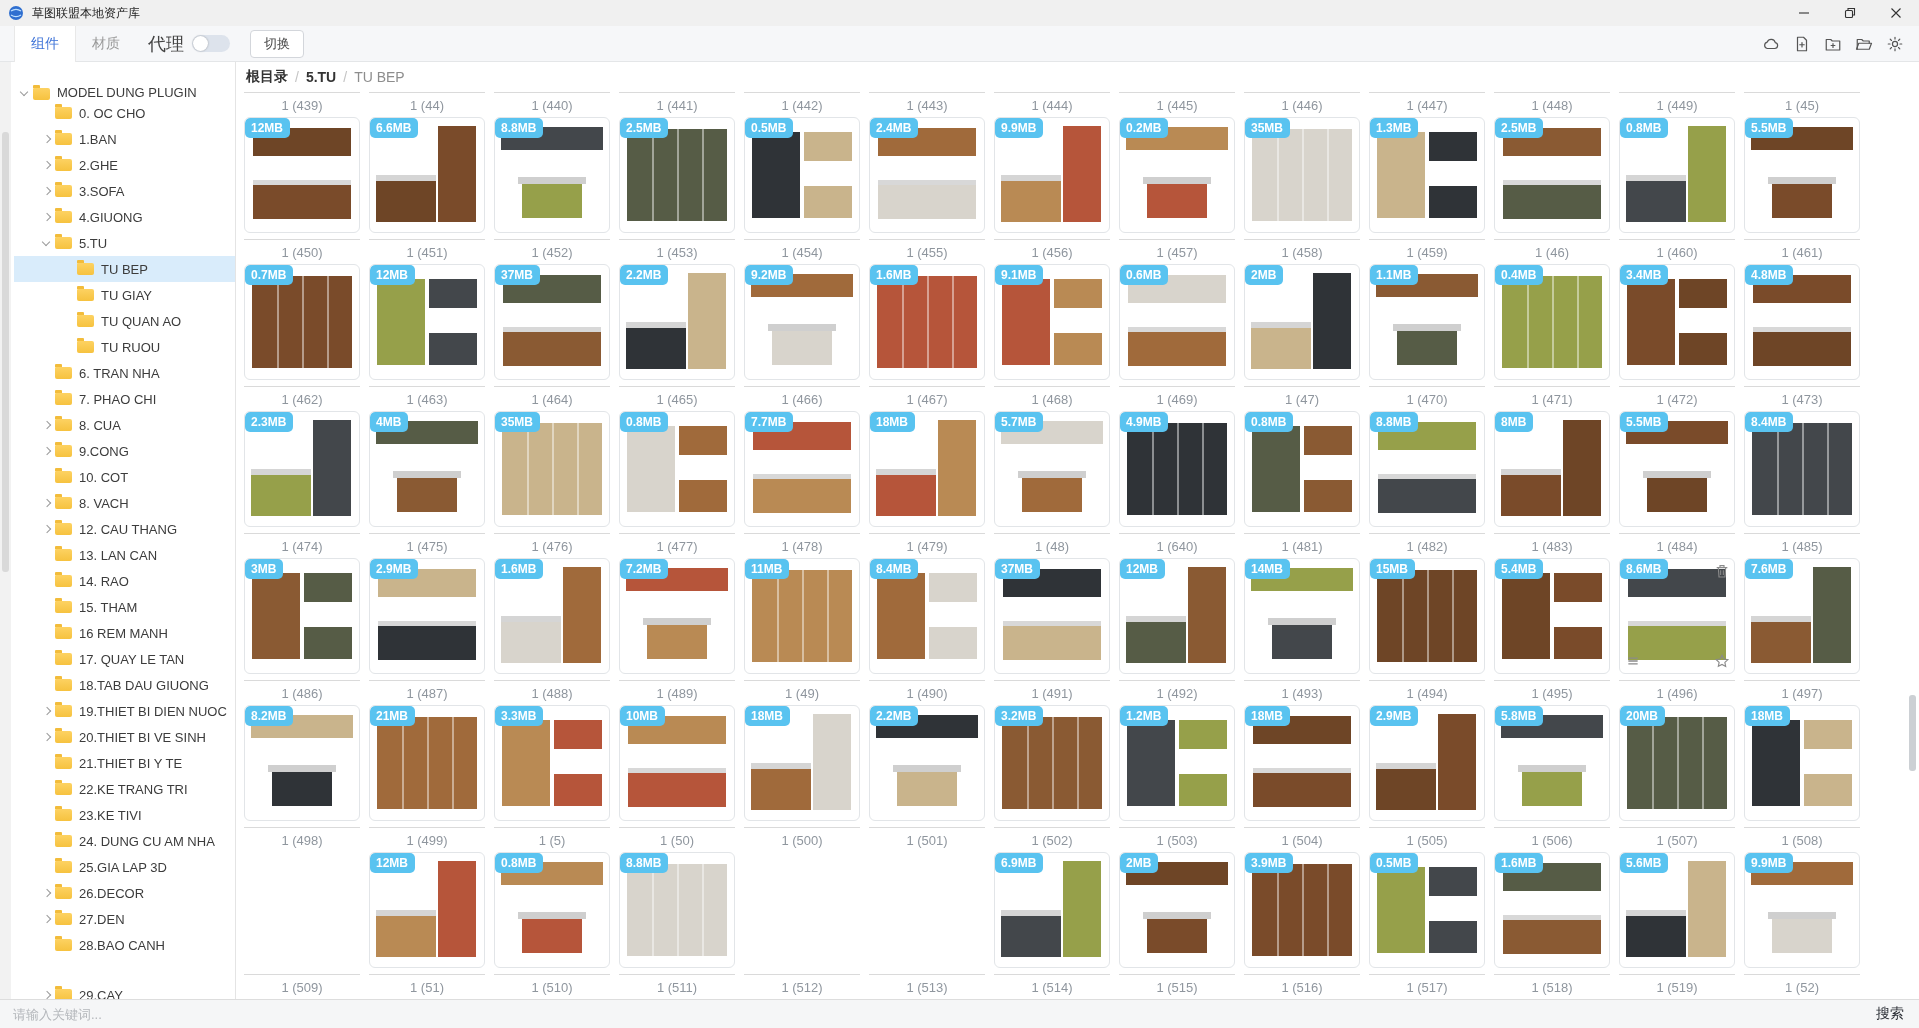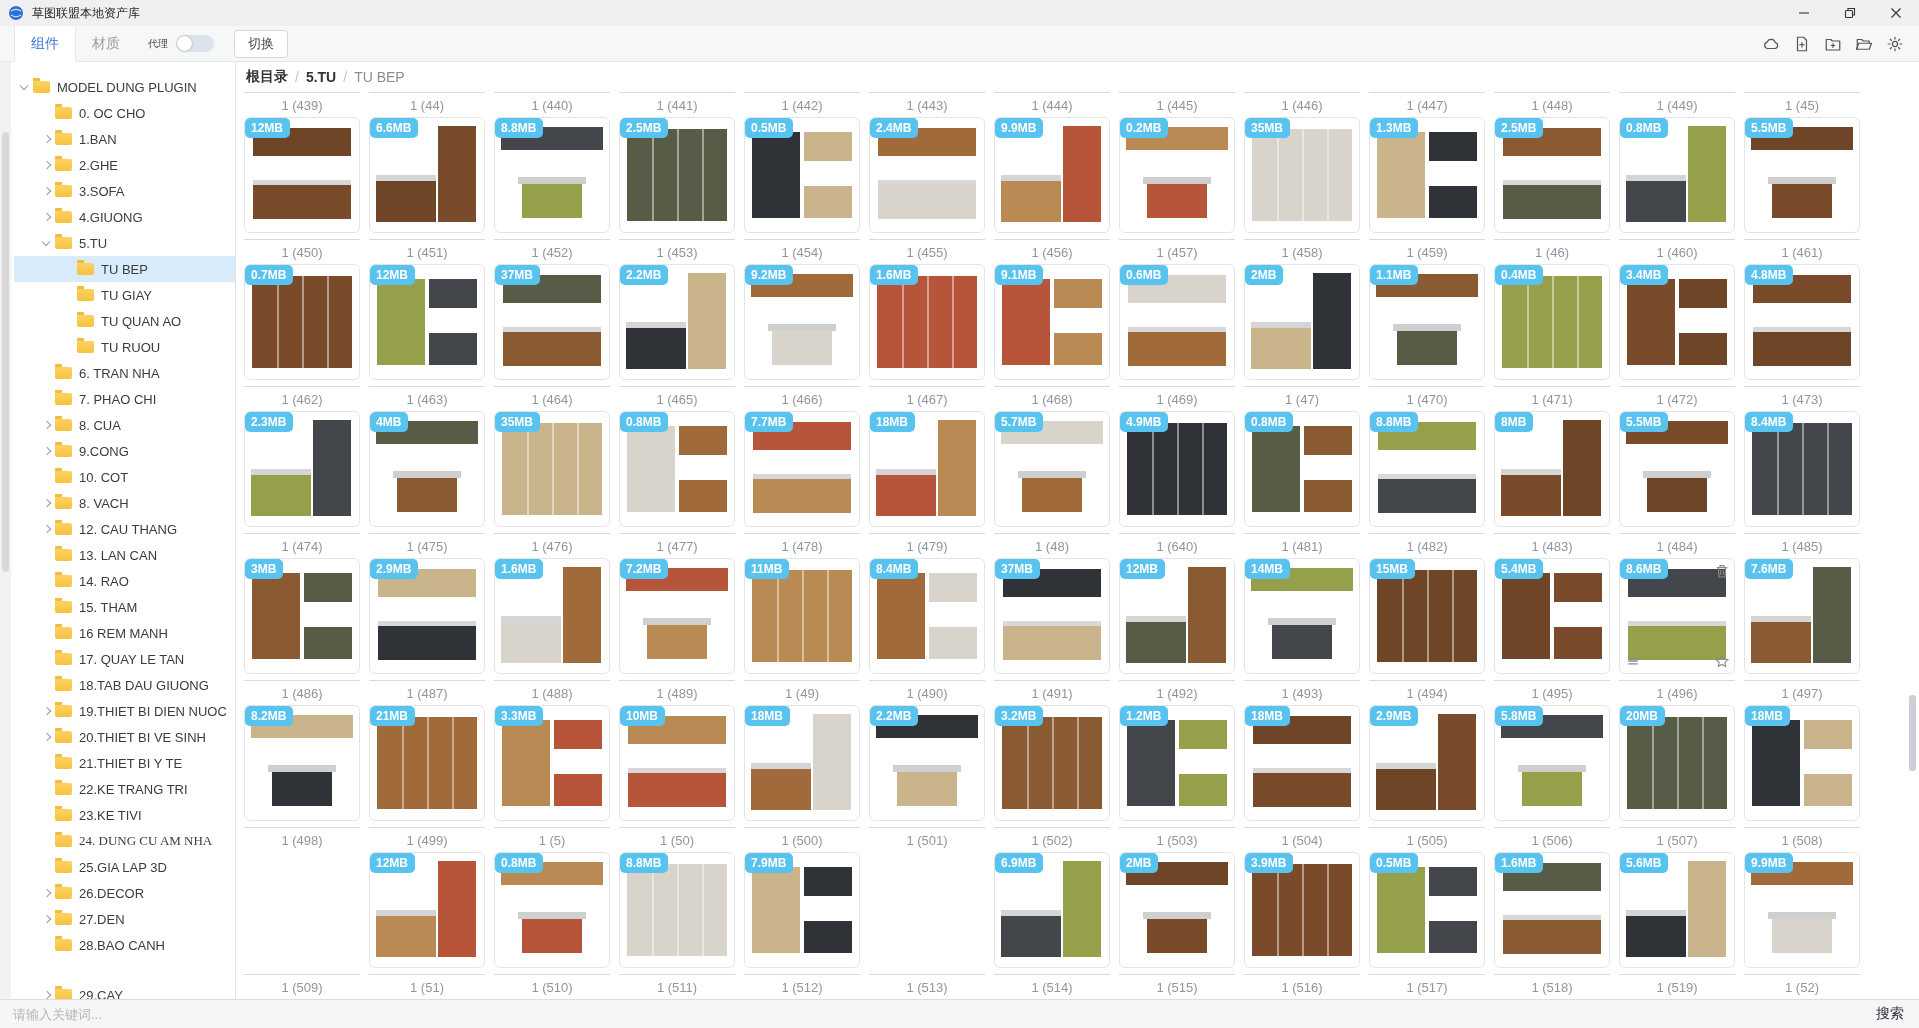--- a/index.html
+++ b/index.html
@@ -8,21 +8,21 @@
   
   .titlebar{height:26px;background:#f0f0f0;display:flex;align-items:center;padding-left:8px;font-size:12px}
   .app-icon{width:16px;height:16px;margin-right:8px;flex:none}
   .title-text{color:#222}
   .win-controls{margin-left:auto;display:flex;height:26px}
   .win-btn{width:46px;height:26px;display:flex;align-items:center;justify-content:center;color:#333}
   
   .toolbar{height:36px;background:#f6f7f9;border-bottom:1px solid #e4e6e8;display:flex;align-items:center;padding:0 14px}
   .tab{padding:8px 16px;font-size:14px;color:#9a9a9a;height:36px;display:flex;align-items:center}
   .tab.active{background:#fff;color:#3f74d8;border-left:1px solid #e8e8e8;border-right:1px solid #e8e8e8}
-  .proxy-wrap{display:flex;align-items:center;margin-left:12px;font-size:10px;color:#444;gap:8px}
+  .proxy-wrap{display:flex;align-items:center;margin-left:12px;font-size:18px;color:#444;gap:8px}
   .toggle{width:38px;height:17px;border-radius:9px;background:#dde3ec;position:relative}
   .toggle .knob{position:absolute;left:1px;top:1px;width:15px;height:15px;border-radius:50%;background:#fff;box-shadow:0 0 2px rgba(0,0,0,.35)}
   .switch-btn{margin-left:20px;padding:4px 13px;border:1px solid #d3d6db;border-radius:4px;background:#fff;font-size:13px;color:#444}
   .tool-icons{margin-left:auto;display:flex;gap:11px;align-items:center}
   .tool-icons .ticon{width:20px;height:20px;display:flex;align-items:center;justify-content:center}
   
   .main{display:flex;height:937px;position:relative}
   .sidebar{width:236px;flex:none;border-right:1px solid #e4e4e4;position:relative;overflow:hidden;background:#fff;padding:12px 0 0 14px}
   .side-scroll{position:absolute;left:0;top:0;width:11px;height:100%;background:#f2f2f2}
   .side-thumb{position:absolute;left:2px;top:70px;width:7px;height:440px;background:#d9d9d9;border-radius:3px}
@@ -133,21 +133,21 @@
       </span>
     </div>
 </div>
 
 <div class="main">
   <div class="sidebar">
     <div class="side-scroll">
       <div class="side-thumb"></div>
     </div>
     <div id="tree">
-        <div class="tree-item" style="padding-left: 4px;">
+        <div class="tree-item" style="padding-left: 4px; align-items: flex-end;">
           <span class="chev open"></span>
           <span class="folder"></span>
           <span class="tree-label">MODEL DUNG PLUGIN</span>
         </div>
         <div class="tree-item" style="padding-left: 26px;">
           <span class="chev none"></span>
           <span class="folder"></span>
           <span class="tree-label">0. OC CHO</span>
         </div>
         <div class="tree-item" style="padding-left: 26px;">
@@ -278,21 +278,21 @@
         <div class="tree-item" style="padding-left: 26px;">
           <span class="chev none"></span>
           <span class="folder"></span>
           <span class="tree-label">22.KE TRANG TRI</span>
         </div>
         <div class="tree-item" style="padding-left: 26px;">
           <span class="chev none"></span>
           <span class="folder"></span>
           <span class="tree-label">23.KE TIVI</span>
         </div>
-        <div class="tree-item" style="padding-left: 26px; font-family: Liberation Serif, serif;">
+        <div class="tree-item" style="padding-left: 26px;">
           <span class="chev none"></span>
           <span class="folder"></span>
           <span class="tree-label">24. DUNG CU AM NHA</span>
         </div>
         <div class="tree-item" style="padding-left: 26px;">
           <span class="chev none"></span>
           <span class="folder"></span>
           <span class="tree-label">25.GIA LAP 3D</span>
         </div>
         <div class="tree-item" style="padding-left: 26px;">
@@ -1107,28 +1107,20 @@
               <div style="position: absolute; left: 6%; top: 10%; width: 88%; height: 80%; background: rgb(216, 212, 204);"></div>
               <div style="position: absolute; left: 28%; top: 10%; width: 1.5%; height: 80%; background: rgba(255, 255, 255, 0.45);"></div>
               <div style="position: absolute; left: 50%; top: 10%; width: 1.5%; height: 80%; background: rgba(255, 255, 255, 0.45);"></div>
               <div style="position: absolute; left: 72%; top: 10%; width: 1.5%; height: 80%; background: rgba(255, 255, 255, 0.45);"></div>
             </div>
             <span class="badge">8.8MB</span>
           </div>
         </div>
         <div class="cell">
           <div class="lbl">1 (500)</div>
-          <div class="thumb">
-            <div class="art">
-              <div style="position: absolute; left: 6%; top: 12%; width: 42%; height: 76%; background: rgb(201, 180, 140);"></div>
-              <div style="position: absolute; left: 52%; top: 12%; width: 42%; height: 26%; background: rgb(47, 51, 55);"></div>
-              <div style="position: absolute; left: 52%; top: 60%; width: 42%; height: 28%; background: rgb(47, 51, 55);"></div>
-            </div>
-            <span class="badge">7.9MB</span>
-          </div>
         </div>
         <div class="cell">
           <div class="lbl">1 (501)</div>
         </div>
         <div class="cell">
           <div class="lbl">1 (502)</div>
           <div class="thumb">
             <div class="art">
               <div style="position: absolute; left: 60%; top: 7%; width: 33%; height: 84%; background: rgb(150, 160, 74);"></div>
               <div style="position: absolute; left: 5%; top: 50%; width: 53%; height: 5%; background: rgb(213, 213, 213);"></div>

